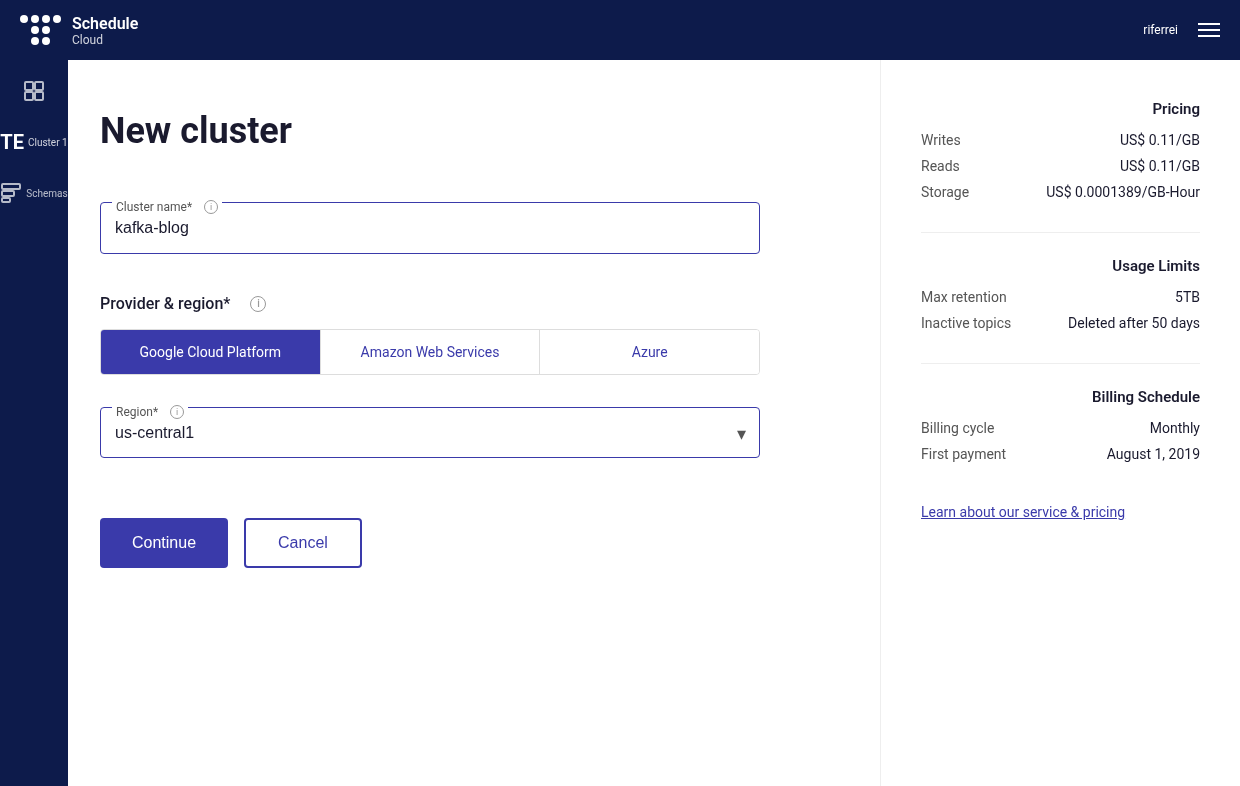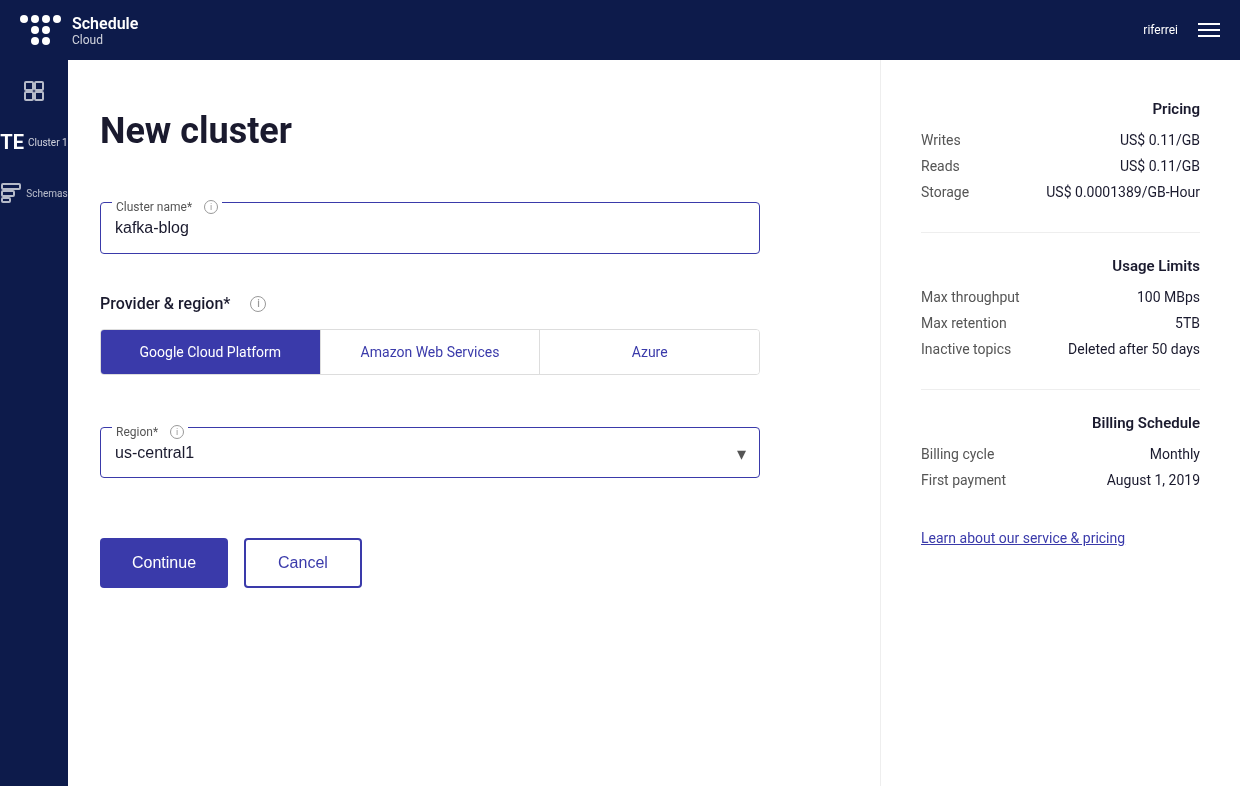--- a/index.html
+++ b/index.html
@@ -171,21 +171,21 @@
       color: #999;
       cursor: pointer;
     }
 
     .provider-tabs {
       display: flex;
       max-width: 660px;
       border: 1px solid #ddd;
       border-radius: 4px;
       overflow: hidden;
-      margin-bottom: 52px;
+      margin-bottom: 32px;
     }
     .provider-tab {
       flex: 1;
       padding: 14px 10px;
       text-align: center;
       font-size: 14px;
       cursor: pointer;
       border-right: 1px solid #ddd;
       background: white;
       color: #3a3aaa;
@@ -431,24 +431,20 @@
           <span class="pricing-key">Storage</span>
           <span class="pricing-val">US$ 0.0001389/GB-Hour</span>
         </div>
       </div>
 
       <div class="divider"></div>
 
       <div class="pricing-section">
         <div class="pricing-section-title">Usage Limits</div>
         <div class="pricing-row">
-          <span class="pricing-key">Max throughput</span>
-          <span class="pricing-val">100 MBps</span>
-        </div>
-        <div class="pricing-row">
           <span class="pricing-key">Max retention</span>
           <span class="pricing-val">5TB</span>
         </div>
         <div class="pricing-row">
           <span class="pricing-key">Inactive topics</span>
           <span class="pricing-val">Deleted after 50 days</span>
         </div>
       </div>
 
       <div class="divider"></div>

